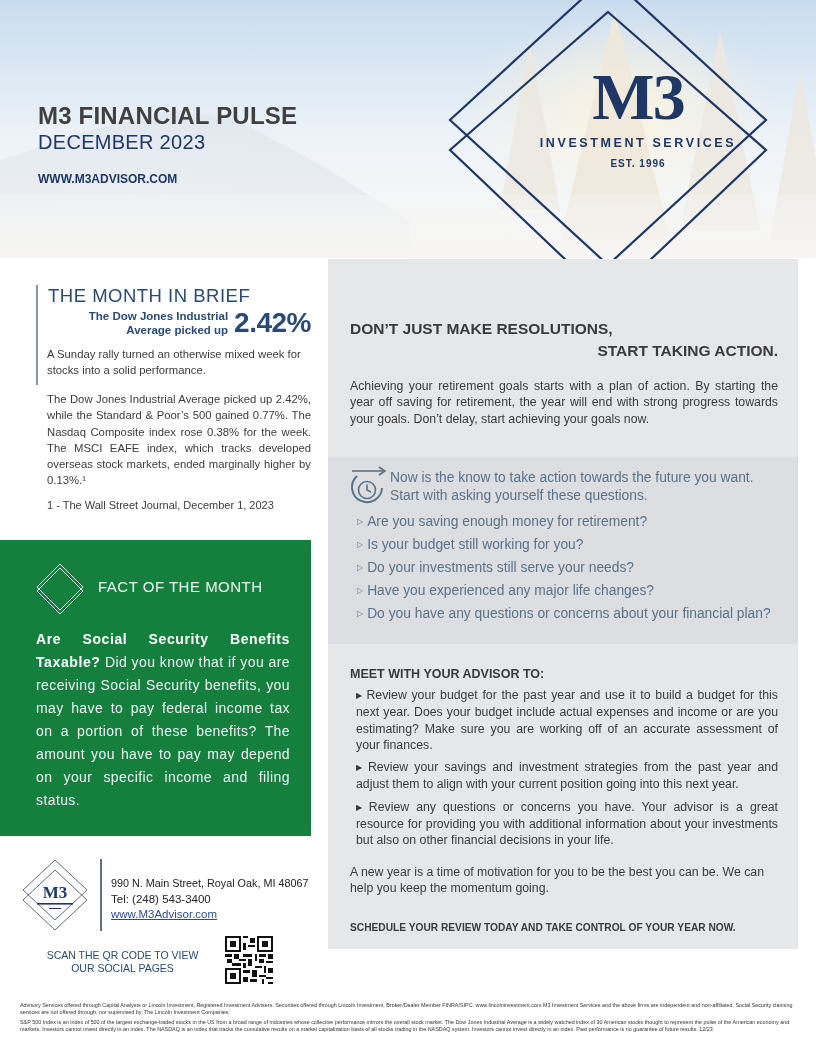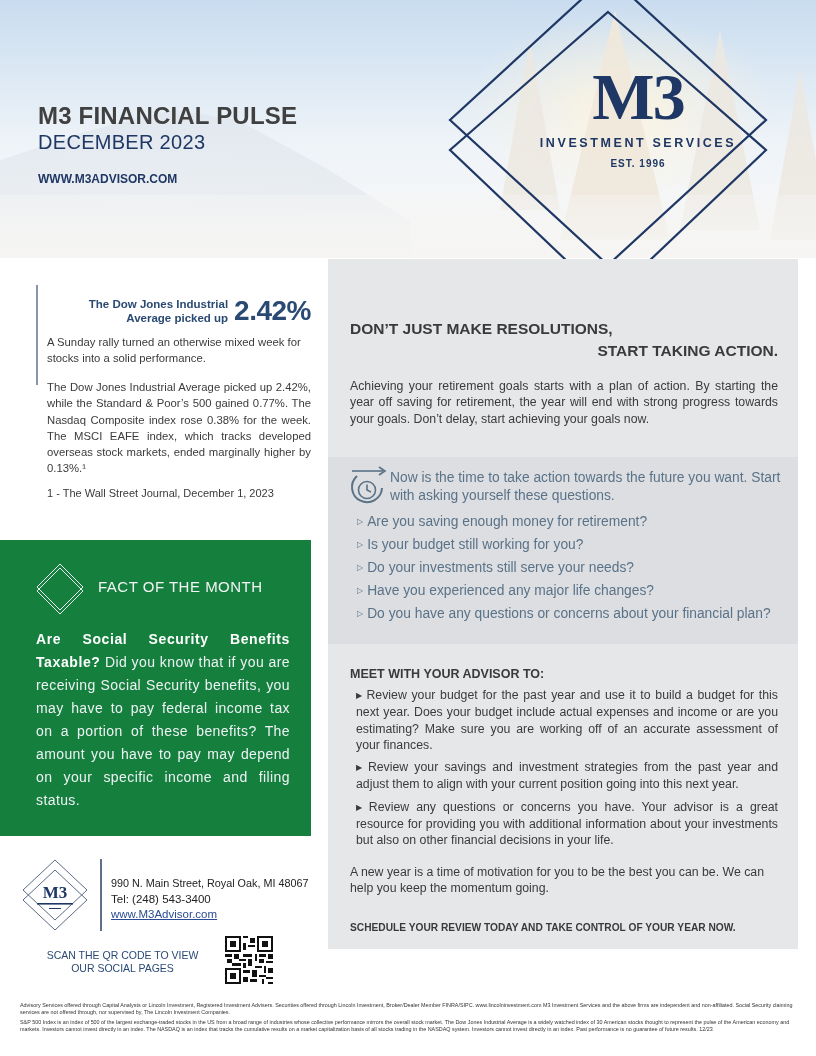--- a/index.html
+++ b/index.html
@@ -38,21 +38,21 @@
   .logo-svg { position: absolute; left: 478px; top: 0; width: 300px; height: 305px; overflow: visible; }
   .logo-text { position: absolute; left: 520px; top: 62px; width: 236px; text-align: center; color: #1f3764; }
   .logo-m3 { font-family: "Liberation Serif", serif; font-weight: 700; font-size: 66px; line-height: 70px; letter-spacing: -2px; }
   .logo-sub { font-family: "Liberation Sans", sans-serif; font-weight: 700; font-size: 12.5px; letter-spacing: 2.6px; margin-top: 4px; }
   .logo-est { font-family: "Liberation Sans", sans-serif; font-weight: 700; font-size: 10px; letter-spacing: 1px; margin-top: 8px; }
 
   
   .brief { position: absolute; left: 36px; top: 285px; width: 275px; }
   .brief-bar { position: absolute; left: 0; top: 0; width: 2px; height: 100px; background: #8796ac; }
   .brief-title { margin-left: 12px; font-size: 18.5px; color: #2a4a74; letter-spacing: 0.5px; }
-  .brief-stat { display: flex; align-items: center; justify-content: flex-end; margin-top: 10px; }
+  .brief-stat { display: flex; align-items: center; justify-content: flex-end; margin-top: 0; }
   .brief-stat-label { text-align: right; font-weight: 700; font-size: 11.5px; color: #2a4a74; line-height: 14px; margin-right: 6px; }
   .brief-stat-value { font-weight: 700; font-size: 28px; color: #2a4a74; letter-spacing: -0.5px; }
   .brief-p1 { margin-top: 8px; margin-left: 11px; font-size: 11.3px; line-height: 15.5px; color: #3b3b3b; }
   .brief-p2 { margin-top: 13px; margin-left: 11px; font-size: 11.3px; line-height: 16.3px; color: #3b3b3b; text-align: justify; }
   .brief-note { margin-top: 10px; margin-left: 11px; font-size: 11px; color: #3b3b3b; }
 
   
   .fact { position: absolute; left: 0; top: 540px; width: 311px; height: 296px; background: #15803d; color: #ffffff; }
   .fact-diamond { position: absolute; left: 35px; top: 23px; width: 50px; height: 52px; }
   .fact-title { position: absolute; left: 98px; top: 38px; font-size: 15px; letter-spacing: 0.5px; color: #f2f4f6; }
@@ -113,20 +113,21 @@
   <polygon points="130,12 288,150 130,300 -28,150" fill="none" stroke="#1f3764" stroke-width="2.2"></polygon>
 </svg>
 <div class="logo-text">
   <div class="logo-m3">M3</div>
   <div class="logo-sub">INVESTMENT SERVICES</div>
   <div class="logo-est">EST. 1996</div>
 </div>
 
 <div class="brief">
   <div class="brief-bar"></div>
+  <div class="brief-title">THE MONTH IN BRIEF</div>
   <div class="brief-stat">
     <div class="brief-stat-label">
       <div>The Dow Jones Industrial</div>
       <div>Average picked up</div>
     </div>
     <div class="brief-stat-value">2.42%</div>
   </div>
   <p class="brief-p1">A Sunday rally turned an otherwise mixed week for stocks into a solid performance.</p>
   <p class="brief-p2">The Dow Jones Industrial Average picked up 2.42%, while the Standard &amp; Poor’s 500 gained 0.77%. The Nasdaq Composite index rose 0.38% for the week. The MSCI EAFE index, which tracks developed overseas stock markets, ended marginally higher by 0.13%.¹</p>
   <p class="brief-note">1 - The Wall Street Journal, December 1, 2023</p>
@@ -210,21 +211,21 @@
 </div>
 <p class="intro">Achieving your retirement goals starts with a plan of action. By starting the year off saving for retirement, the year will end with strong progress towards your goals. Don’t delay, start achieving your goals now.</p>
 
 <svg class="q-icon" viewBox="0 0 40 40">
   <path d="M3 5 H34" stroke="#5a7288" stroke-width="1.6" fill="none"></path>
   <path d="M30 1 L36 5 L30 9" stroke="#5a7288" stroke-width="1.6" fill="none"></path>
   <path d="M8 10 A15 15 0 1 0 33 22" stroke="#5a7288" stroke-width="2" fill="none"></path>
   <circle cx="18" cy="24" r="8.5" stroke="#5a7288" stroke-width="1.6" fill="none"></circle>
   <path d="M18 18.5 V24 L22 26" stroke="#5a7288" stroke-width="1.6" fill="none"></path>
 </svg>
-<p class="q-lead">Now is the time to take action towards the future you want. Start with asking yourself these questions.</p>
+<p class="q-lead">Now is the know to take action towards the future you want. Start with asking yourself these questions.</p>
 <ul class="q-list">
   <li><span class="tri">▷</span><span>Are you saving enough money for retirement?</span></li>
   <li><span class="tri">▷</span><span>Is your budget still working for you?</span></li>
   <li><span class="tri">▷</span><span>Do your investments still serve your needs?</span></li>
   <li><span class="tri">▷</span><span>Have you experienced any major life changes?</span></li>
   <li><span class="tri">▷</span><span>Do you have any questions or concerns about your financial plan?</span></li>
 </ul>
 
 <div class="meet-title">MEET WITH YOUR ADVISOR TO:</div>
 <ul class="meet-list">

